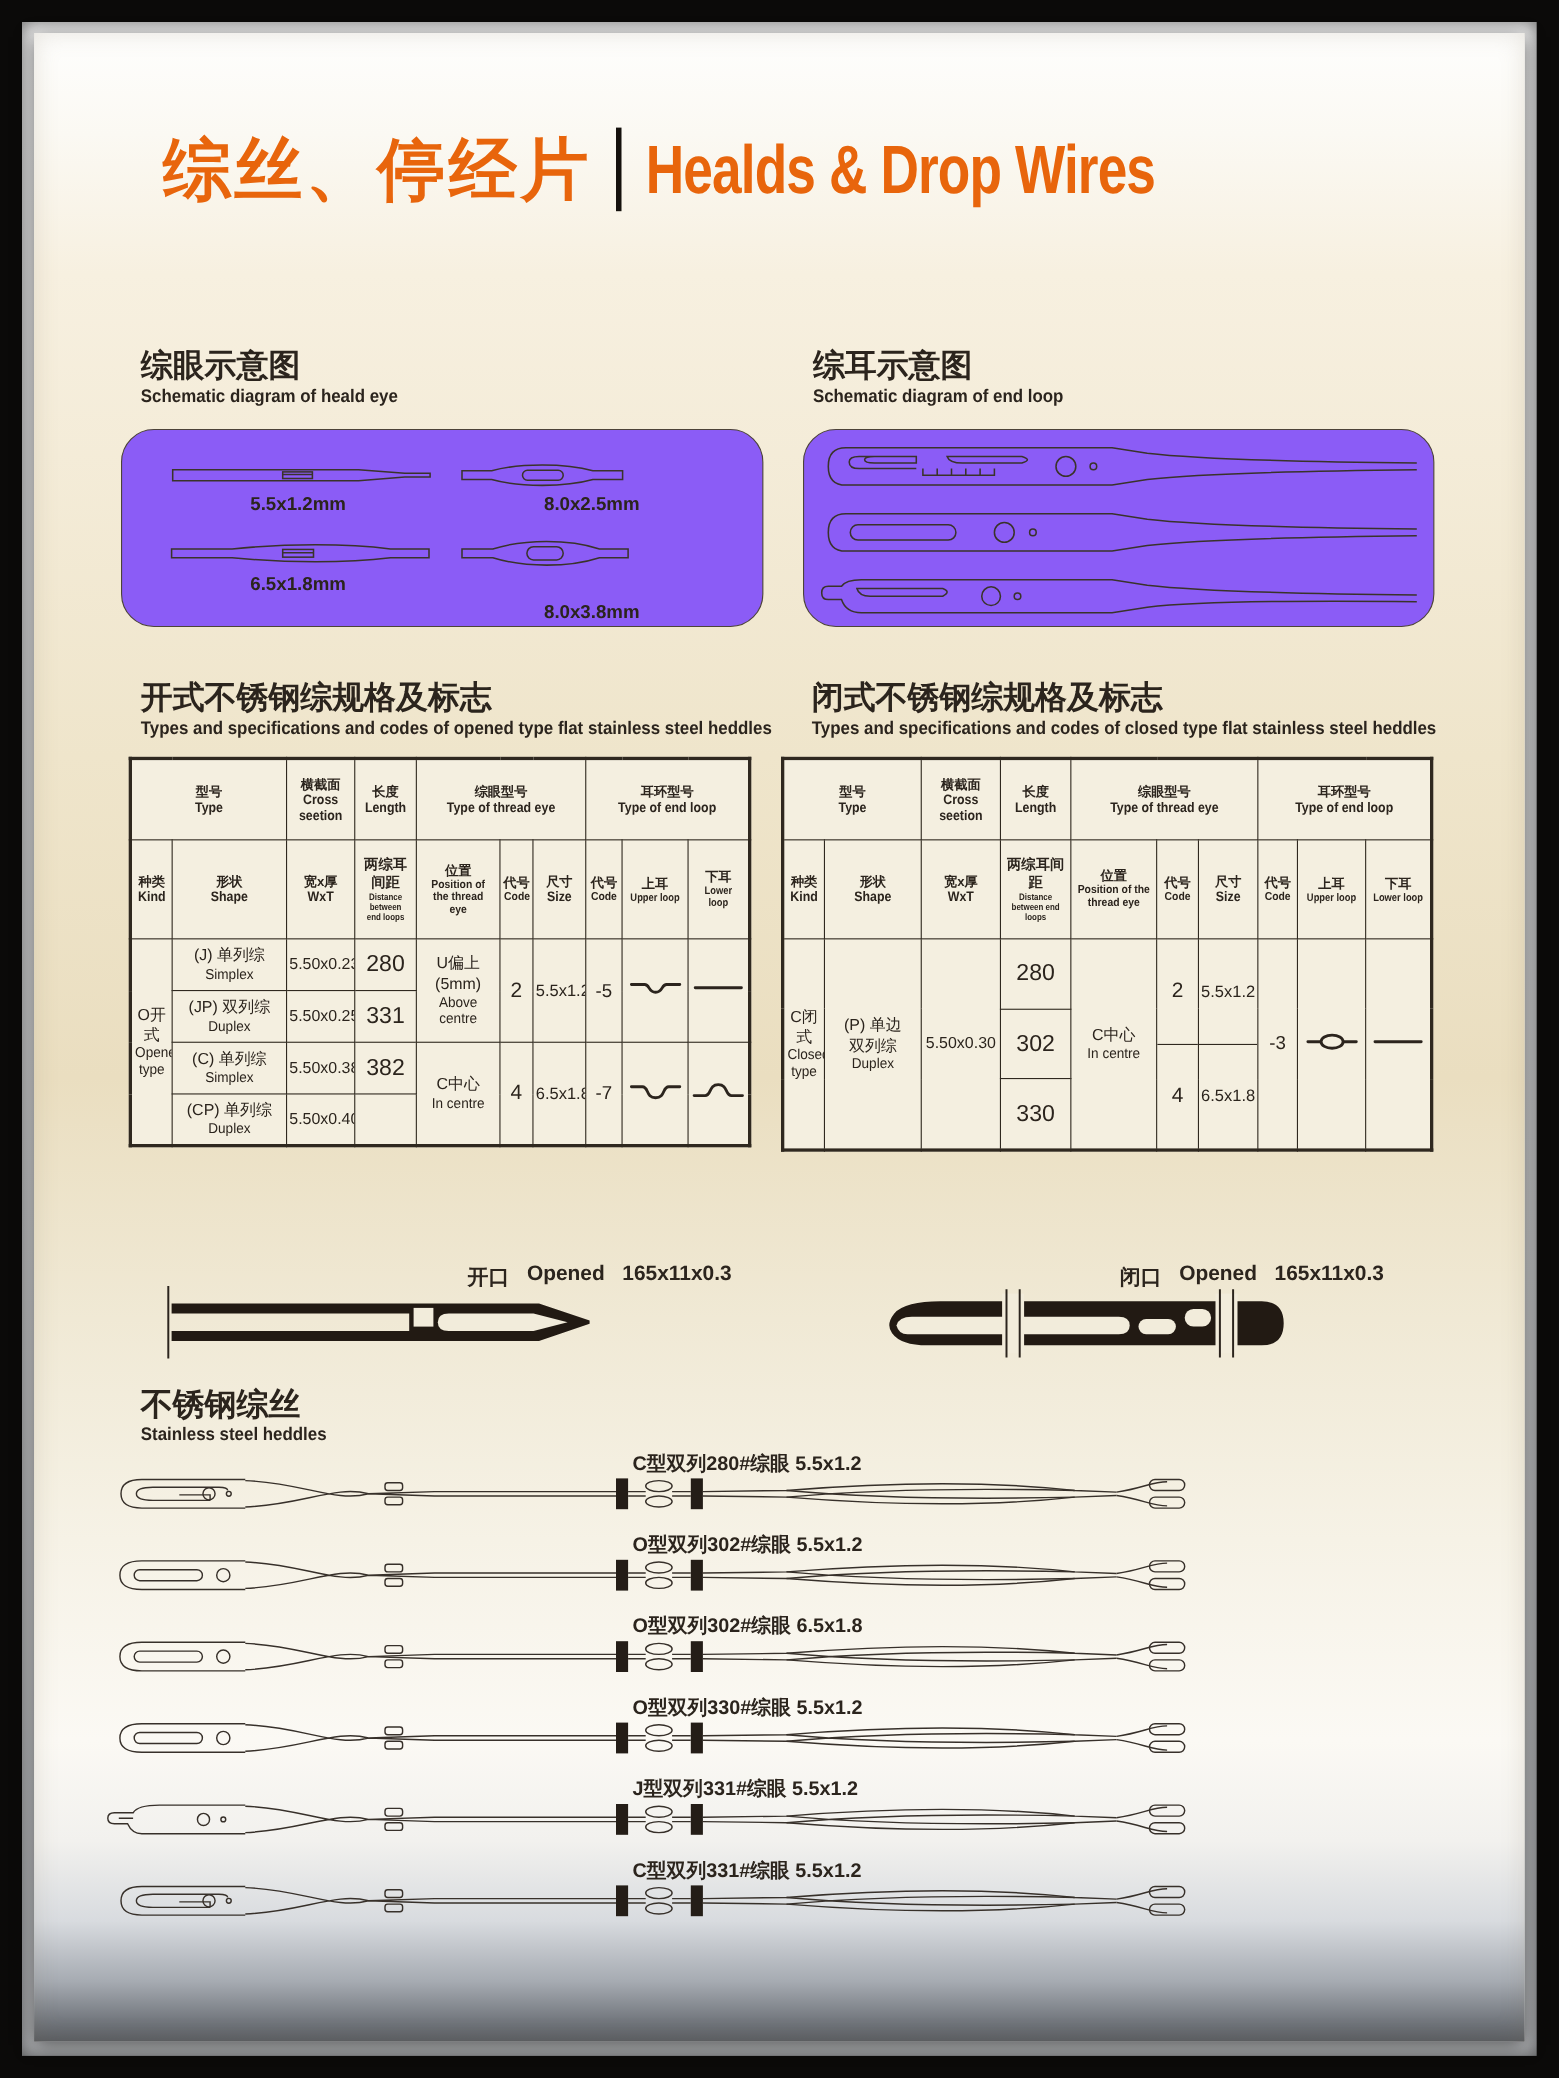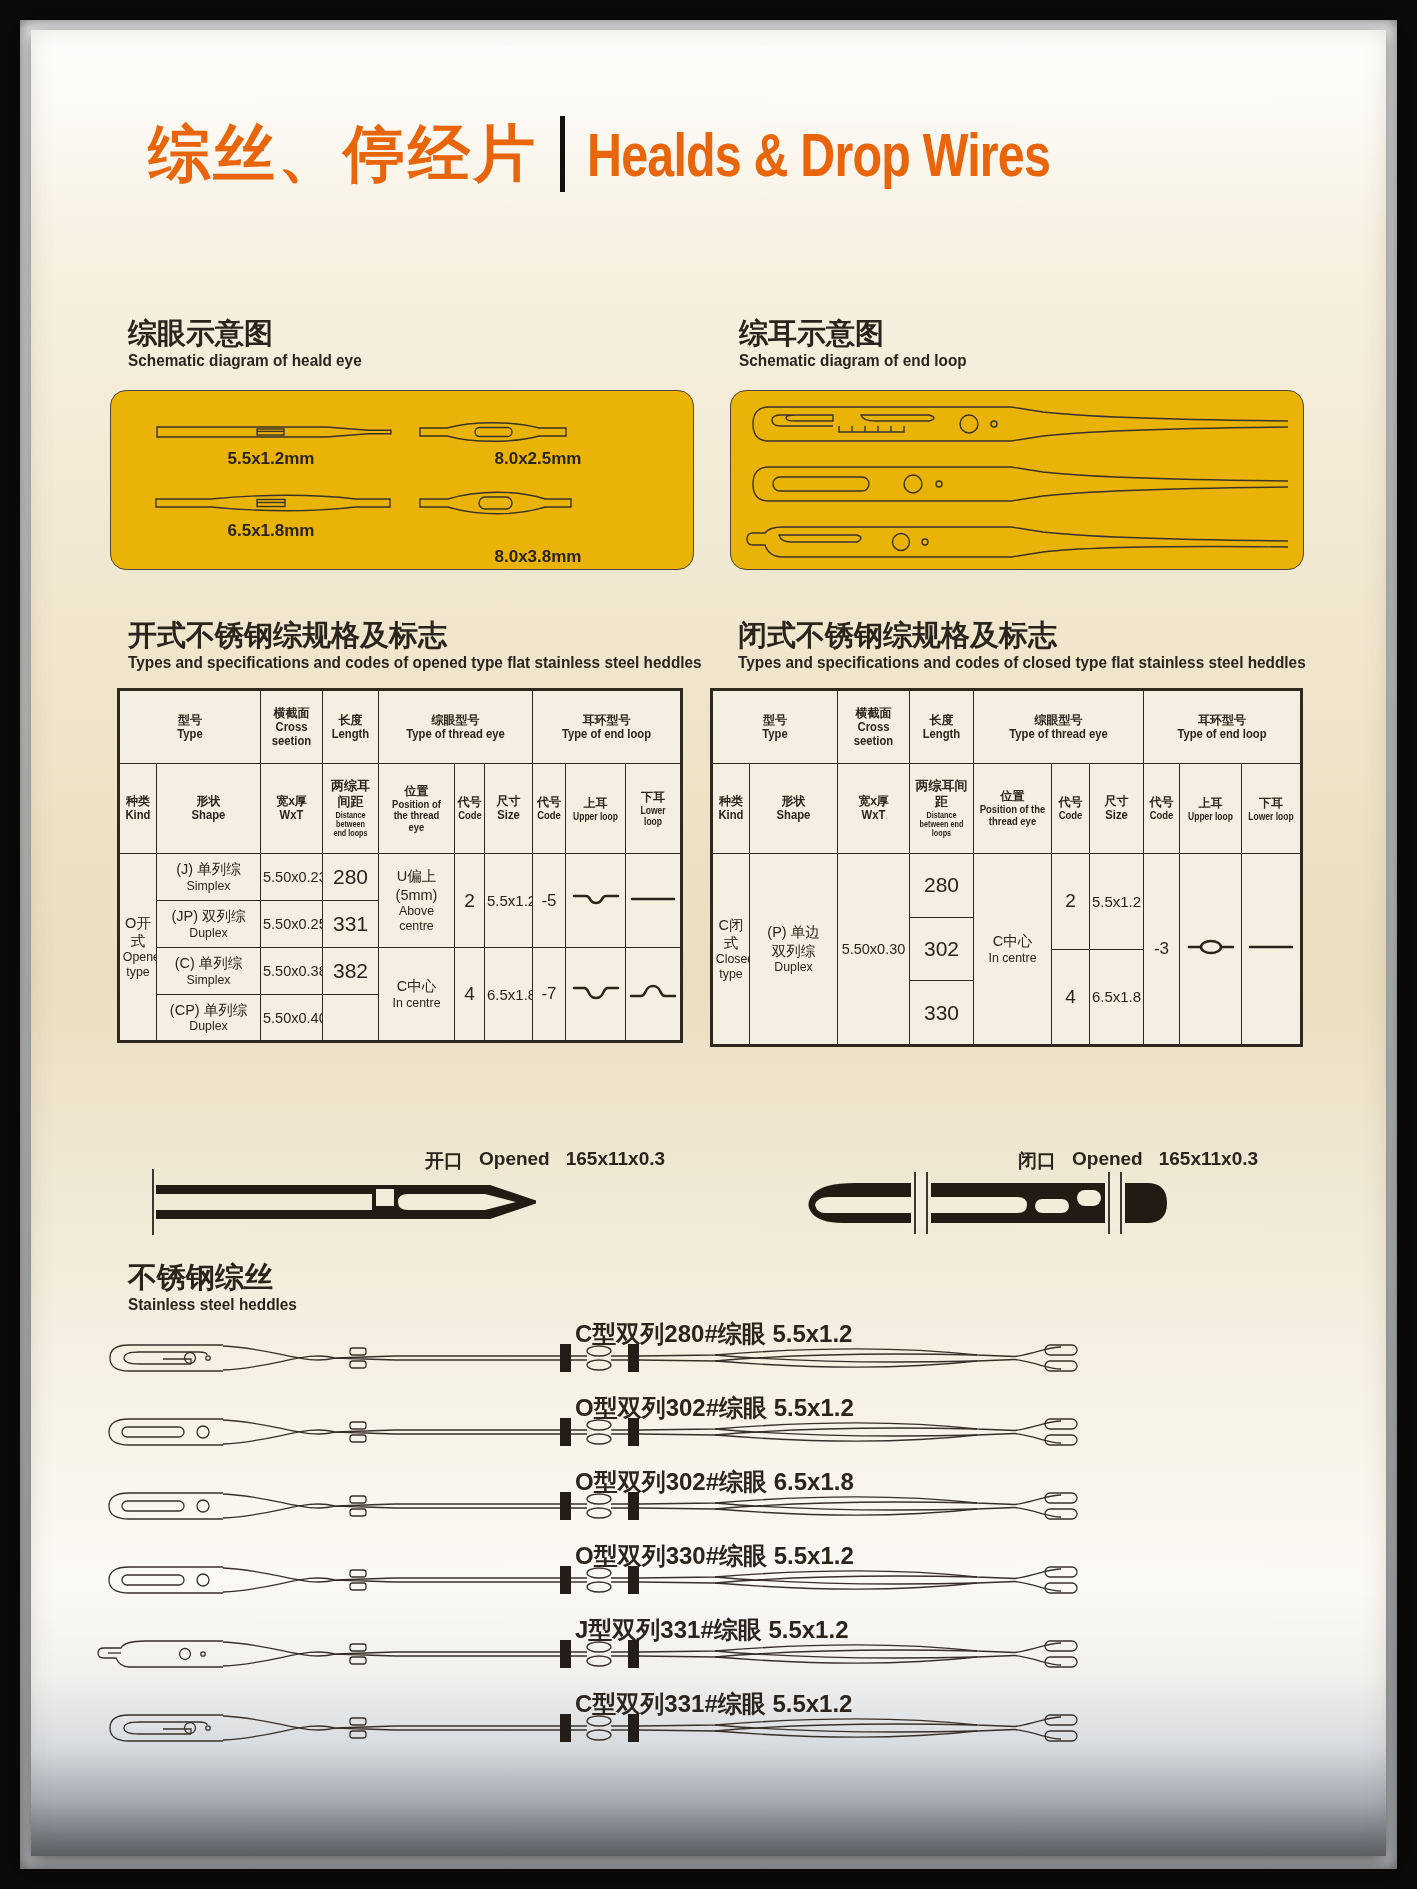--- a/index.html
+++ b/index.html
@@ -21,21 +21,21 @@
   .t-div{width:5px;height:76px;background:#15110d;flex:0 0 auto;}
   .t-en{font-size:62px;font-weight:bold;white-space:nowrap;transform:scaleX(.78);transform-origin:left center;letter-spacing:-1px;}
 
   
   .sec-head{position:absolute;display:flex;gap:11px;align-items:center;}
   .sec-head .bar{width:5px;background:#2c251d;flex:0 0 auto;}
   .sh-cn{font-size:29px;font-weight:bold;line-height:1.08;white-space:nowrap;}
   .sh-en{font-size:16.5px;font-weight:bold;white-space:nowrap;transform:scaleX(.93);transform-origin:left top;margin-top:2px;}
 
   
-  .diagram-box{position:absolute;background:#eab308;border:1.6px solid #4c4339;border-radius:16px;}
+  .diagram-box{position:absolute;background:#8b5cf6;border:1.6px solid #4c4339;border-radius:30px;}
   .eye-label{position:absolute;font-size:17px;font-weight:bold;white-space:nowrap;transform:translateX(-50%);}
 
   
   table.spec{position:absolute;border-collapse:collapse;table-layout:fixed;background:#f4efe0;
              border:3px solid #2f281f;}
   table.spec td,table.spec th{border:1.2px solid #2f281f;padding:0 2px;text-align:center;vertical-align:middle;
              font-weight:normal;overflow:hidden;}
   .hr1{height:74px;} .hr2{height:90px;}
   .dr{height:47px;} .dr3{height:63px;}
   .hc{display:block;font-size:12px;font-weight:bold;line-height:1.25;}
@@ -49,21 +49,21 @@
   .split .half + .half{border-top:1.2px solid #2f281f;}
   .gly{display:inline-block;width:50px;height:22px;}
 
   
   .dw-label{position:absolute;display:flex;gap:16px;font-size:19px;font-weight:bold;white-space:nowrap;}
   .drawing{position:absolute;}
   .drawing svg{display:block;width:100%;height:100%;}
 
   
   .heddle-row{position:absolute;left:0;width:1417px;height:70px;}
-  .heddle-label{position:absolute;left:575px;top:0;font-size:24px;font-weight:bold;white-space:nowrap;}
+  .heddle-label{position:absolute;left:575px;top:0;font-size:18px;font-weight:bold;white-space:nowrap;}
   .heddle-draw{position:absolute;left:95px;top:22px;width:990px;height:36px;}
   .heddle-draw svg{display:block;width:100%;height:100%;}
 </style>
 </head>
 <body>
 
 <div id="canvas">
   <div class="mat"></div>
   <div class="page"></div>
 

